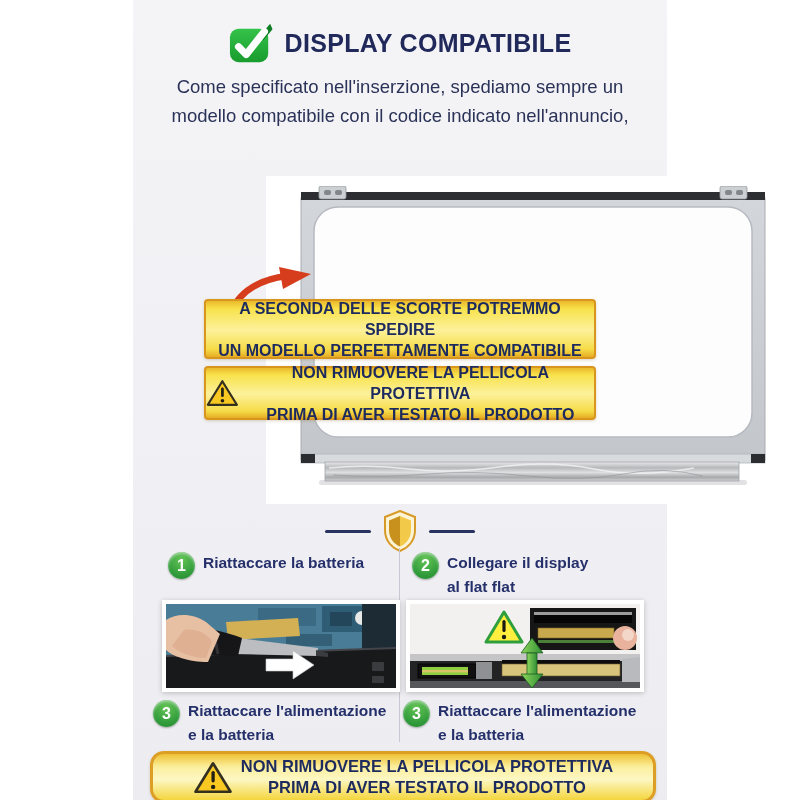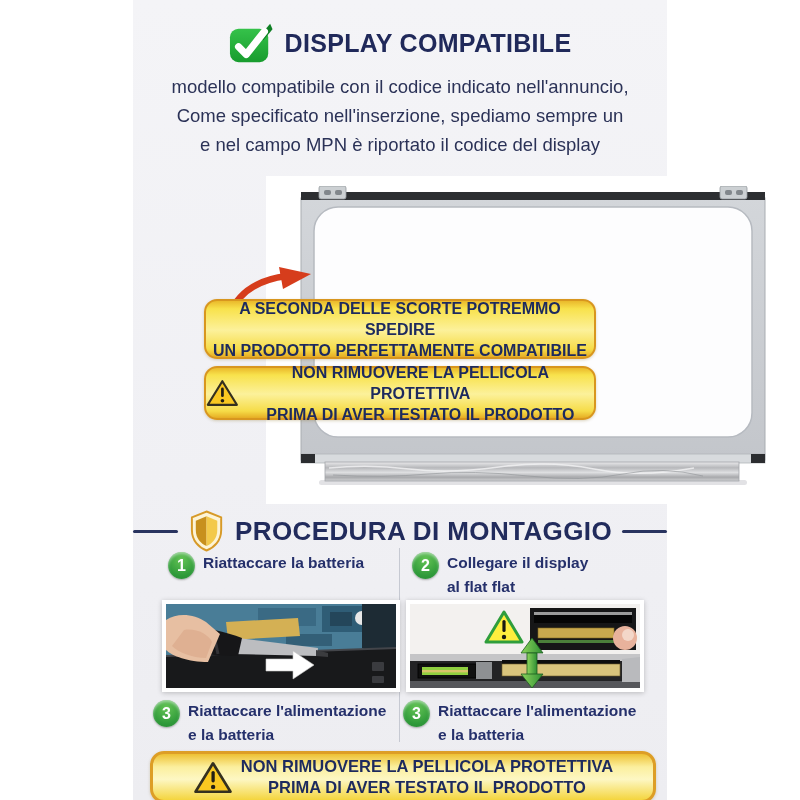--- a/index.html
+++ b/index.html
@@ -14,21 +14,21 @@
 
   
   .intro{position:absolute;left:133px;top:72px;width:534px;text-align:center;color:#2b3257;
     font-size:18.5px;line-height:29px;}
 
   
   .stage{position:absolute;left:133px;top:176px;width:534px;height:328px;background:#ffffff;}
   .panel-svg{position:absolute;left:33px;top:10px;}
 
   
-  .ybanner{position:absolute;border:2px solid #d8961f;border-radius:13px;
+  .ybanner{position:absolute;border:2px solid #d8961f;border-radius:4px;
     background:linear-gradient(180deg,#eab92b 0%,#f8e24c 14%,#fcf19b 52%,#f6dc48 86%,#e6ad24 100%);
     box-shadow:0 1px 3px rgba(120,90,0,.25);
     display:flex;align-items:center;justify-content:center;gap:8px;
     color:#1d2a5e;font-weight:bold;text-align:center;}
   .banner-stock{left:71px;top:299px;width:388px;height:56px;font-size:16px;line-height:21px;}
   .banner-film{left:71px;top:366px;width:388px;height:50px;font-size:16px;line-height:21px;}
   .banner-lines{display:block;}
   .red-arrow{position:absolute;left:88px;top:266px;}
 
   
@@ -111,21 +111,21 @@
     </div>
 
     <svg class="red-arrow" width="96" height="52" viewBox="0 0 96 52">
       <path d="M8,50 C16,28 34,14 66,10" stroke="#d63d1c" stroke-width="6.5" fill="none" stroke-linecap="round"></path>
       <polygon points="58,1 90,8 62,23" fill="#d63d1c"></polygon>
     </svg>
 
     <div class="ybanner banner-stock">
       <div class="banner-lines">
         <div>A SECONDA DELLE SCORTE POTREMMO SPEDIRE</div>
-        <div>UN PRODOTTO PERFETTAMENTE COMPATIBILE</div>
+        <div>UN MODELLO PERFETTAMENTE COMPATIBILE</div>
       </div>
     </div>
 
     <div class="ybanner banner-film">
       <svg width="34" height="30" viewBox="0 0 36 32">
         <path d="M18,3 L34,29 L2,29 Z" fill="#f9c821" stroke="#34301f" stroke-width="2.4" stroke-linejoin="round"></path>
         <rect x="16.6" y="10" width="3" height="10.5" rx="1.5" fill="#221f15"></rect>
         <circle cx="18.1" cy="24.6" r="2" fill="#221f15"></circle>
       </svg>
       <div class="banner-lines">
@@ -144,33 +144,31 @@
         </linearGradient>
       </defs>
       <rect x="1" y="6" width="40" height="35" rx="9" fill="url(#chkGrad)"></rect>
       <polygon points="31,15 43,1 45.5,6.5 36,18" fill="#0f7f24"></polygon>
       <path d="M10,25 L18,33 L37,9" stroke="#ffffff" stroke-width="7.5" fill="none" stroke-linecap="round" stroke-linejoin="round"></path>
     </svg>
     <span class="page-title">DISPLAY COMPATIBILE</span>
   </div>
 
   <div class="intro">
+    <div>Come specificato nell'inserzione, spediamo sempre un</div>
     <div>modello compatibile con il codice indicato nell'annuncio,</div>
-    <div>Come specificato nell'inserzione, spediamo sempre un</div>
-    <div>e nel campo MPN è riportato il codice del display</div>
   </div>
 
   <div class="proc-header">
     <div class="rule"></div>
     <svg width="38" height="42" viewBox="0 0 38 42">
       <path d="M19,1 L34,7 V20 C34,31 27,38 19,41 C11,38 4,31 4,20 V7 Z" fill="#fdf4d6" stroke="#d79a28" stroke-width="2"></path>
       <path d="M19,6 L8,10.5 V20 C8,28.5 13,34 19,36.5 Z" fill="#c8901d"></path>
       <path d="M19,6 L30,10.5 V20 C30,28.5 25,34 19,36.5 Z" fill="#f3c94a"></path>
     </svg>
-    <span class="proc-title">PROCEDURA DI MONTAGGIO</span>
     <div class="rule"></div>
   </div>
 
   <div class="badge" style="left:168px;top:552px;">1</div>
   <div class="step-text" style="left:203px;top:551px;">
     <div>Riattaccare la batteria</div>
   </div>
   <div class="badge" style="left:412px;top:552px;">2</div>
   <div class="step-text" style="left:447px;top:551px;">
     <div>Collegare il display</div>

